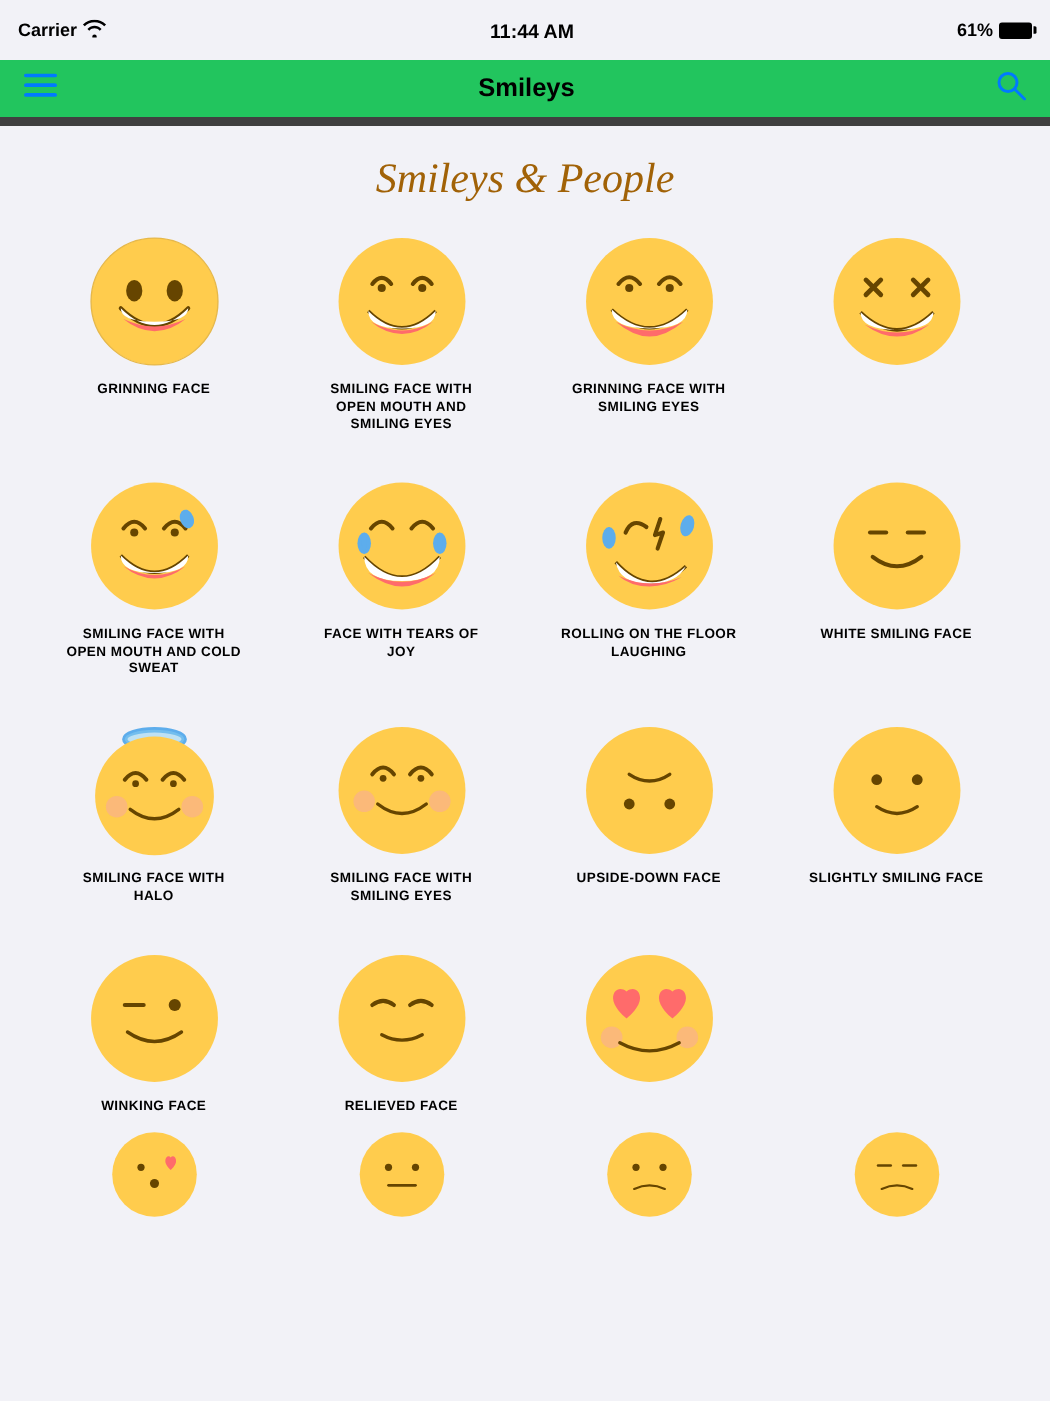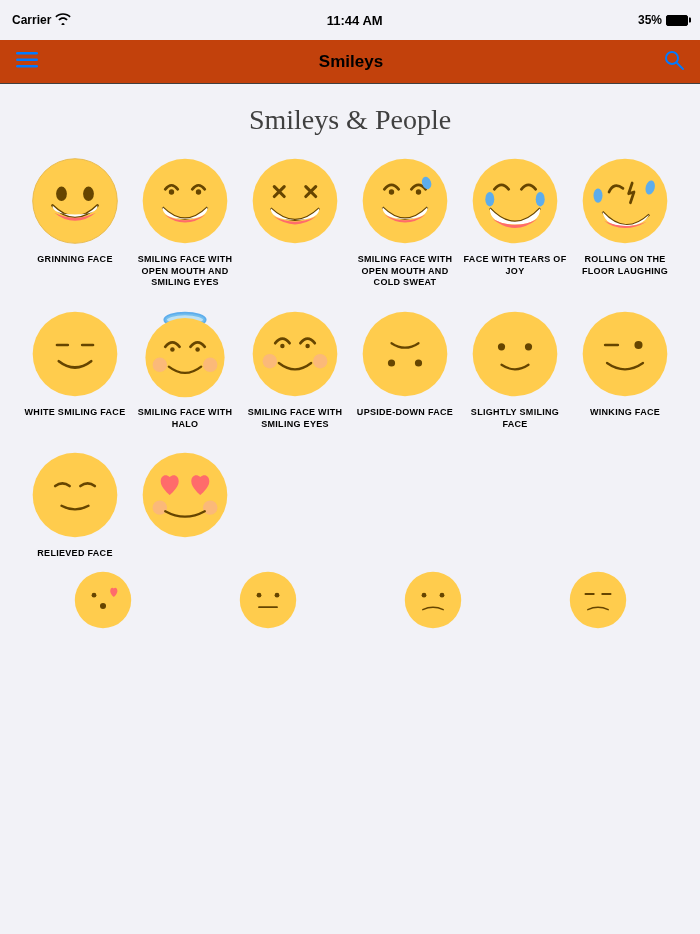--- a/index.html
+++ b/index.html
@@ -27,42 +27,43 @@
     }
     .status-center {
       font-size: 13px;
       font-weight: 600;
     }
     .nav-bar {
       display: flex;
       justify-content: space-between;
       align-items: center;
       padding: 6px 16px;
-      background: #c2410c;
-      border-bottom: 1px solid #404040;
+      background: #22c55e;
+      border-bottom: 6px solid #404040;
       height: 44px;
     }
     .nav-title {
       font-size: 17px;
       font-weight: 600;
       color: #000;
     }
     .page-title {
       text-align: center;
       font-size: 28px;
       font-weight: 400;
+      font-style: italic;
       padding: 20px 0 10px;
       font-family: Georgia, serif;
-      color: #404040;
+      color: #a16207;
     }
     .emoji-grid {
       display: grid;
-      grid-template-columns: repeat(6, 1fr);
+      grid-template-columns: repeat(4, 1fr);
       padding: 10px 20px;
-      row-gap: 20px;
+      row-gap: 30px;
     }
     .emoji-item {
       display: flex;
       flex-direction: column;
       align-items: center;
       gap: 8px;
     }
     .emoji-label {
       font-size: 9px;
       font-weight: 600;
@@ -123,21 +124,21 @@
     <span>
       <svg width="16" height="12" viewBox="0 0 16 12">
         <path d="M8 10a1.5 1.5 0 110 3 1.5 1.5 0 010-3z" fill="#000"></path>
         <path d="M4.5 7.5C5.6 6.4 6.7 5.9 8 5.9s2.4.5 3.5 1.6l1.2-1.2C11.2 4.8 9.7 4.2 8 4.2S4.8 4.8 3.3 6.3l1.2 1.2z" fill="#000"></path>
         <path d="M1.5 4.5C3.2 2.8 5.5 1.8 8 1.8s4.8 1 6.5 2.7l1.2-1.2C13.7 1.3 11 0.2 8 0.2S2.3 1.3.3 3.3l1.2 1.2z" fill="#000"></path>
       </svg>
     </span>
   </div>
   <div class="status-center">11:44 AM</div>
   <div class="status-right">
-    <span>35%</span>
+    <span>61%</span>
     <span class="battery-icon"></span>
   </div>
 </div>
 
 <div class="nav-bar">
   <div style="font-size:20px; color:#007aff; cursor:pointer;">
     <svg width="22" height="16" viewBox="0 0 22 16">
       <rect y="0" width="22" height="2.5" rx="1.5" fill="#007aff"></rect>
       <rect y="6.5" width="22" height="2.5" rx="1.5" fill="#007aff"></rect>
       <rect y="13" width="22" height="2.5" rx="1.5" fill="#007aff"></rect>
@@ -177,20 +178,33 @@
       <path d="M58 37 Q65 28 72 37" stroke="#664500" stroke-width="3" fill="none" stroke-linecap="round"></path>
       <path d="M25 57 Q50 82 75 57" stroke="#664500" stroke-width="2.5" fill="none"></path>
       <path d="M25 57 Q50 82 75 57 Q75 70 50 70 Q25 70 25 57Z" fill="#fff"></path>
       <path d="M27 65 Q50 78 73 65 Q62 74 50 74 Q38 74 27 65Z" fill="#FF6B6B"></path>
       <circle cx="35" cy="40" r="3" fill="#664500"></circle>
       <circle cx="65" cy="40" r="3" fill="#664500"></circle>
     </svg>
     <span class="emoji-label">SMILING FACE WITH OPEN MOUTH AND SMILING EYES</span>
   </div>
 
+  <div class="emoji-item">
+    <svg class="emoji-svg" viewBox="0 0 100 100">
+      <circle cx="50" cy="50" r="47" fill="#FFCC4D"></circle>
+      <path d="M27 37 Q35 27 43 37" stroke="#664500" stroke-width="3" fill="none" stroke-linecap="round"></path>
+      <path d="M57 37 Q65 27 73 37" stroke="#664500" stroke-width="3" fill="none" stroke-linecap="round"></path>
+      <circle cx="35" cy="40" r="3" fill="#664500"></circle>
+      <circle cx="65" cy="40" r="3" fill="#664500"></circle>
+      <path d="M22 56 Q50 83 78 56" stroke="#664500" stroke-width="2.5" fill="none"></path>
+      <path d="M22 56 Q50 83 78 56 Q78 70 50 70 Q22 70 22 56Z" fill="#fff"></path>
+      <path d="M25 65 Q50 78 75 65 Q62 76 50 76 Q38 76 25 65Z" fill="#FF6B6B"></path>
+    </svg>
+    <span class="emoji-label">GRINNING FACE WITH SMILING EYES</span>
+  </div>
 
   <div class="emoji-item">
     <svg class="emoji-svg" viewBox="0 0 100 100">
       <circle cx="50" cy="50" r="47" fill="#FFCC4D"></circle>
 
       <line x1="27" y1="34" x2="38" y2="45" stroke="#664500" stroke-width="3.5" stroke-linecap="round"></line>
       <line x1="38" y1="34" x2="27" y2="45" stroke="#664500" stroke-width="3.5" stroke-linecap="round"></line>
       <line x1="62" y1="34" x2="73" y2="45" stroke="#664500" stroke-width="3.5" stroke-linecap="round"></line>
       <line x1="73" y1="34" x2="62" y2="45" stroke="#664500" stroke-width="3.5" stroke-linecap="round"></line>
       <path d="M23 58 Q50 84 77 58" stroke="#664500" stroke-width="2.5" fill="none"></path>

